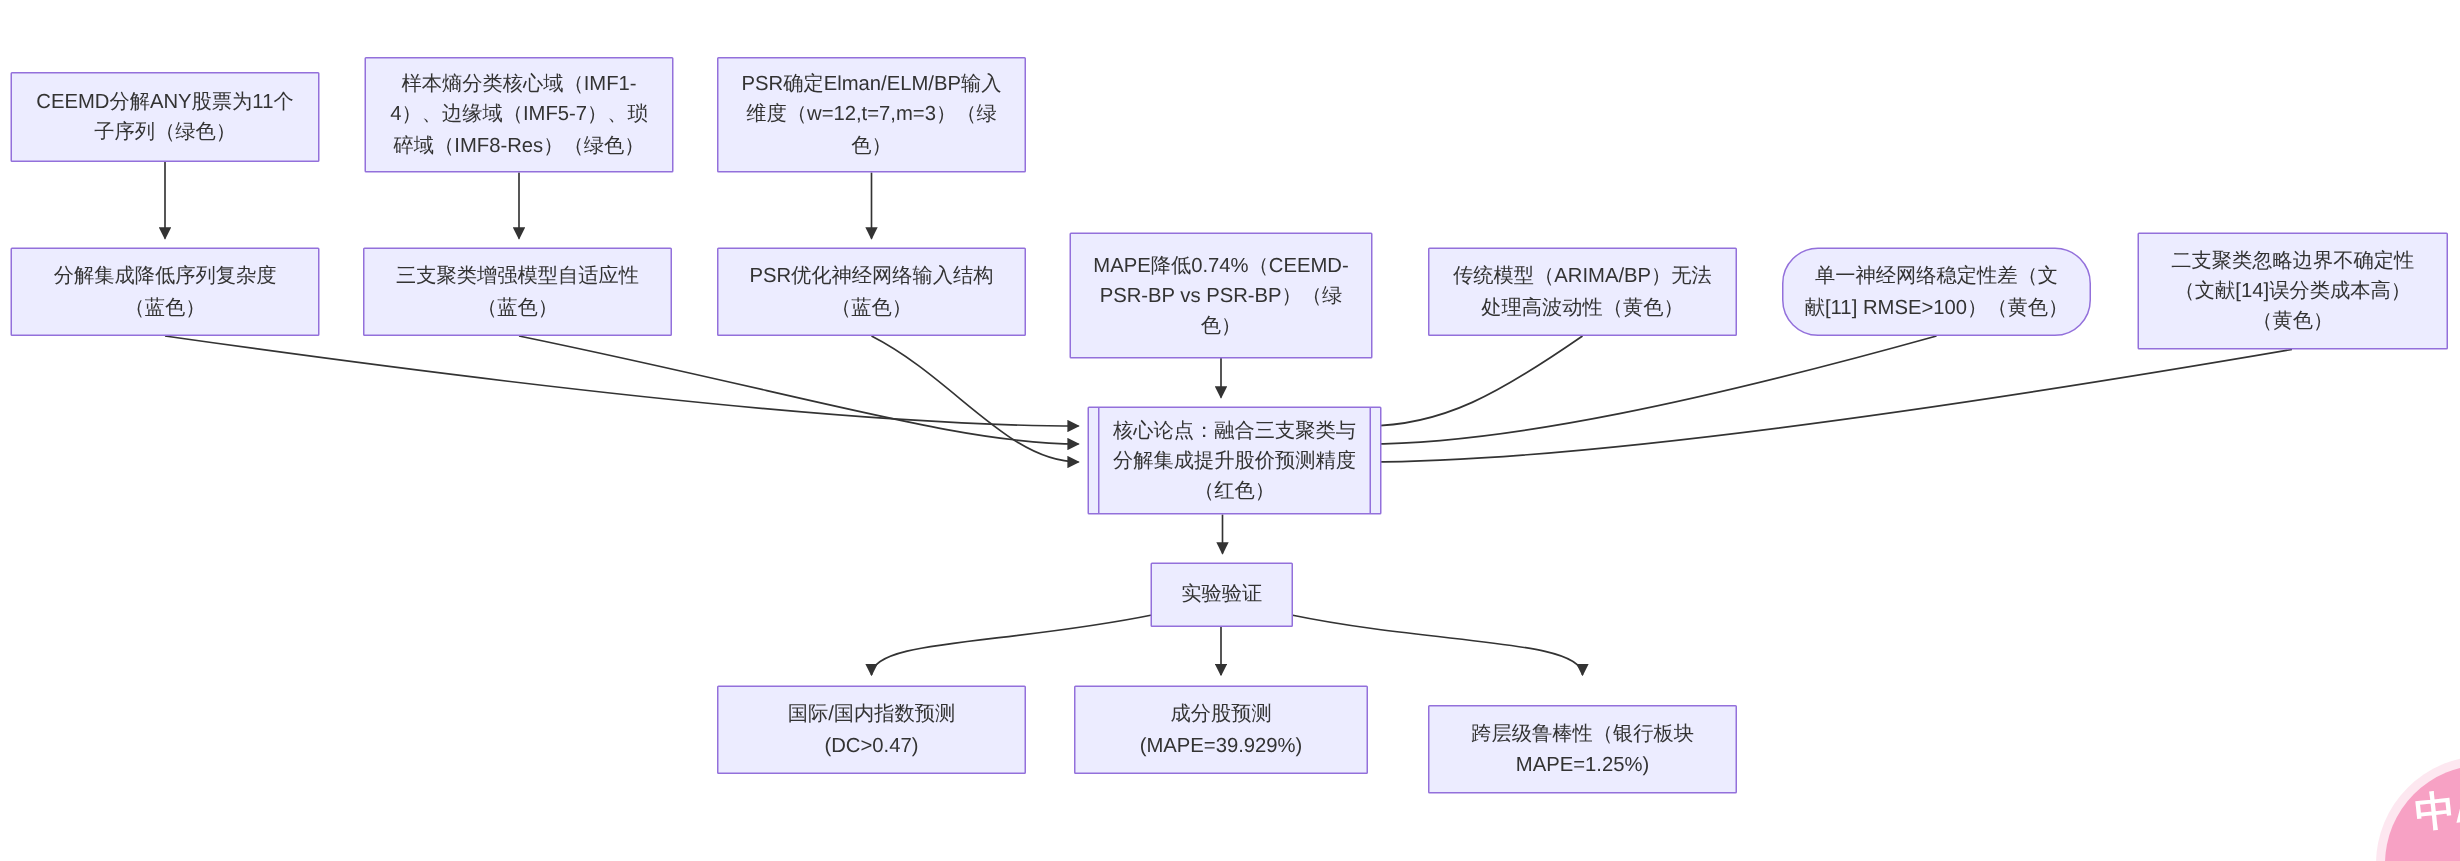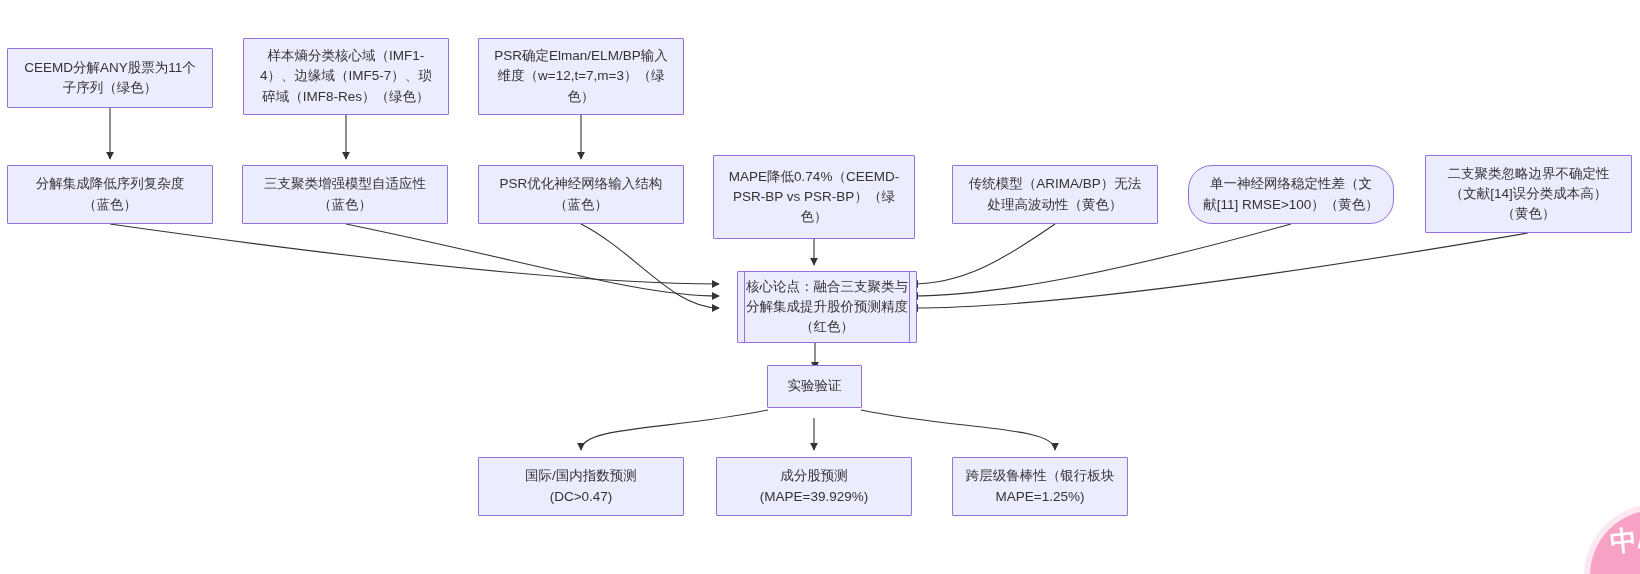--- a/index.html
+++ b/index.html
@@ -131,32 +131,32 @@
   <div class="node" style="left:952px; top:165px; width:206px; height:59px;">传统模型（ARIMA/BP）无法
 处理高波动性（黄色）</div>
 
   <div class="node" style="left:1188px; top:165px; width:206px; height:59px;border-radius:24px;">单一神经网络稳定性差（文
 献[11] RMSE&gt;100）（黄色）</div>
 
   <div class="node" style="left:1425px; top:155px; width:207px; height:78px;">二支聚类忽略边界不确定性
 （文献[14]误分类成本高）
 （黄色）</div>
 
-  <div class="node subroutine" style="left:725px; top:271px; width:180px; height:72px;margin-left:12px;">核心论点：融合三支聚类与
+  <div class="node subroutine" style="left:725px; top:271px; width:196px; height:72px;">核心论点：融合三支聚类与
 分解集成提升股价预测精度
 （红色）</div>
 
-  <div class="node" style="left:767px; top:365px; width:95px; height:43px;">实验验证</div>
+  <div class="node" style="left:767px; top:375px; width:95px; height:43px;">实验验证</div>
 
   <div class="node" style="left:478px; top:457px; width:206px; height:59px;">国际/国内指数预测
 (DC&gt;0.47)</div>
 
   <div class="node" style="left:716px; top:457px; width:196px; height:59px;">成分股预测
 (MAPE=39.929%)</div>
 
-  <div class="node" style="left:952px; top:457px; width:176px; height:59px;">跨层级鲁棒性（银行板块
+  <div class="node" style="left:952px; top:470px; width:206px; height:59px;">跨层级鲁棒性（银行板块
 MAPE=1.25%)</div>
 
   <div class="badge">
     <span>中A</span>
   </div>
 
 </div>
 
 </body></html>

